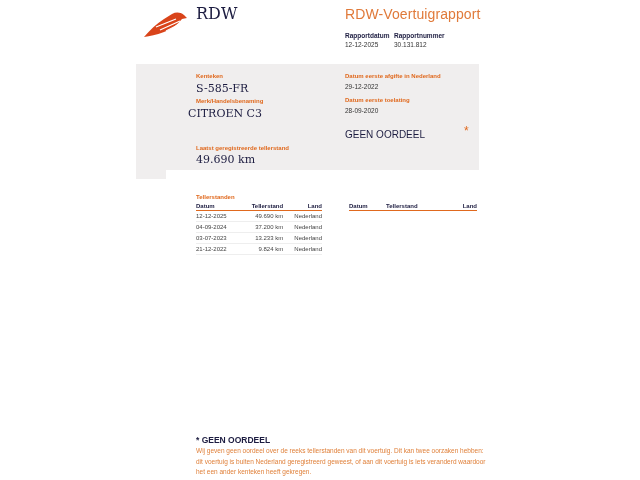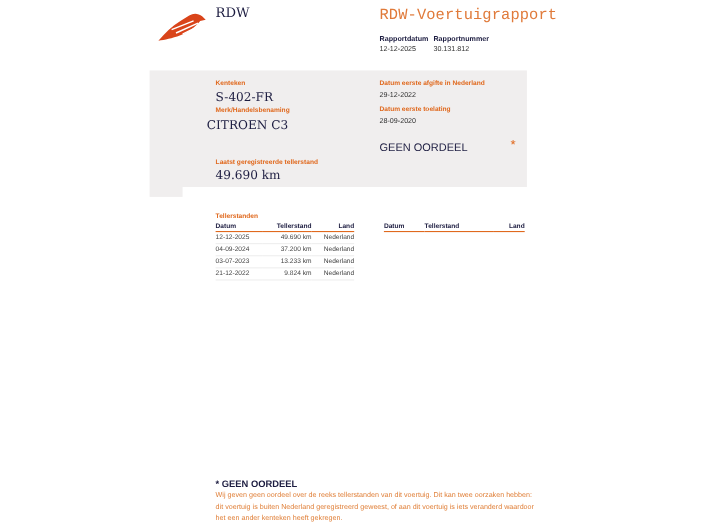--- a/index.html
+++ b/index.html
@@ -3,22 +3,22 @@
   <meta charset="utf-8">
   <style>
     html, body { margin: 0; padding: 0; }
     body {
       width: 640px; height: 480px; overflow: hidden;
       background: #ffffff;
       font-family: "Liberation Sans", sans-serif;
       position: relative;
     }
     .logo { position: absolute; left: 142px; top: 10px; width: 46px; height: 28px; }
-    .brand { position: absolute; left: 196px; top: 4px; font-family: "DejaVu Serif", serif; font-size: 12px; color: #1c1c40; }
-    .report-title { position: absolute; left: 345px; top: 6px; font-family: Liberation Mono, monospace; font-size: 14px; color: #e07a3a; letter-spacing: 0.1px; }
+    .brand { position: absolute; left: 196px; top: 4px; font-family: "DejaVu Serif", serif; font-size: 16px; color: #1c1c40; }
+    .report-title { position: absolute; left: 345px; top: 6px; font-family: Liberation Sans, sans-serif; font-size: 14px; color: #e07a3a; letter-spacing: 0.1px; }
     .meta { position: absolute; top: 32px; font-size: 6.5px; }
     .meta .lbl { font-weight: bold; color: #1c1c40; display:block; }
     .meta .val { color: #333; display:block; margin-top: 2px; }
 
     .panel { position: absolute; left: 136px; top: 64px; width: 343px; height: 106px; background: #f0eeee; }
     .panel-tail { position: absolute; left: 136px; top: 170px; width: 30px; height: 9px; background: #f0eeee; }
 
     .f-lbl { position: absolute; font-size: 6px; font-weight: bold; color: #e0691e; }
     .f-val-serif { position: absolute; font-family: "DejaVu Serif", serif; font-size: 11px; color: #1c1c40; }
     .f-val-sm { position: absolute; font-size: 6.5px; color: #333; }
@@ -50,21 +50,21 @@
 </div>
 <div class="meta" style="left:394px">
   <span class="lbl">Rapportnummer</span>
   <span class="val">30.131.812</span>
 </div>
 
 <div class="panel"></div>
 <div class="panel-tail"></div>
 
 <div class="f-lbl" style="left:196px;top:73px">Kenteken</div>
-<div class="f-val-serif" style="left:196px;top:82px">S-402-FR</div>
+<div class="f-val-serif" style="left:196px;top:82px">S-585-FR</div>
 <div class="f-lbl" style="left:196px;top:98px">Merk/Handelsbenaming</div>
 <div class="f-val-serif" style="left:188px;top:107px">CITROEN C3</div>
 
 <div class="f-lbl" style="left:345px;top:73px">Datum eerste afgifte in Nederland</div>
 <div class="f-val-sm" style="left:345px;top:83px">29-12-2022</div>
 <div class="f-lbl" style="left:345px;top:97px">Datum eerste toelating</div>
 <div class="f-val-sm" style="left:345px;top:107px">28-09-2020</div>
 
 <div class="verdict">GEEN OORDEEL</div>
 <div class="star">*</div>

